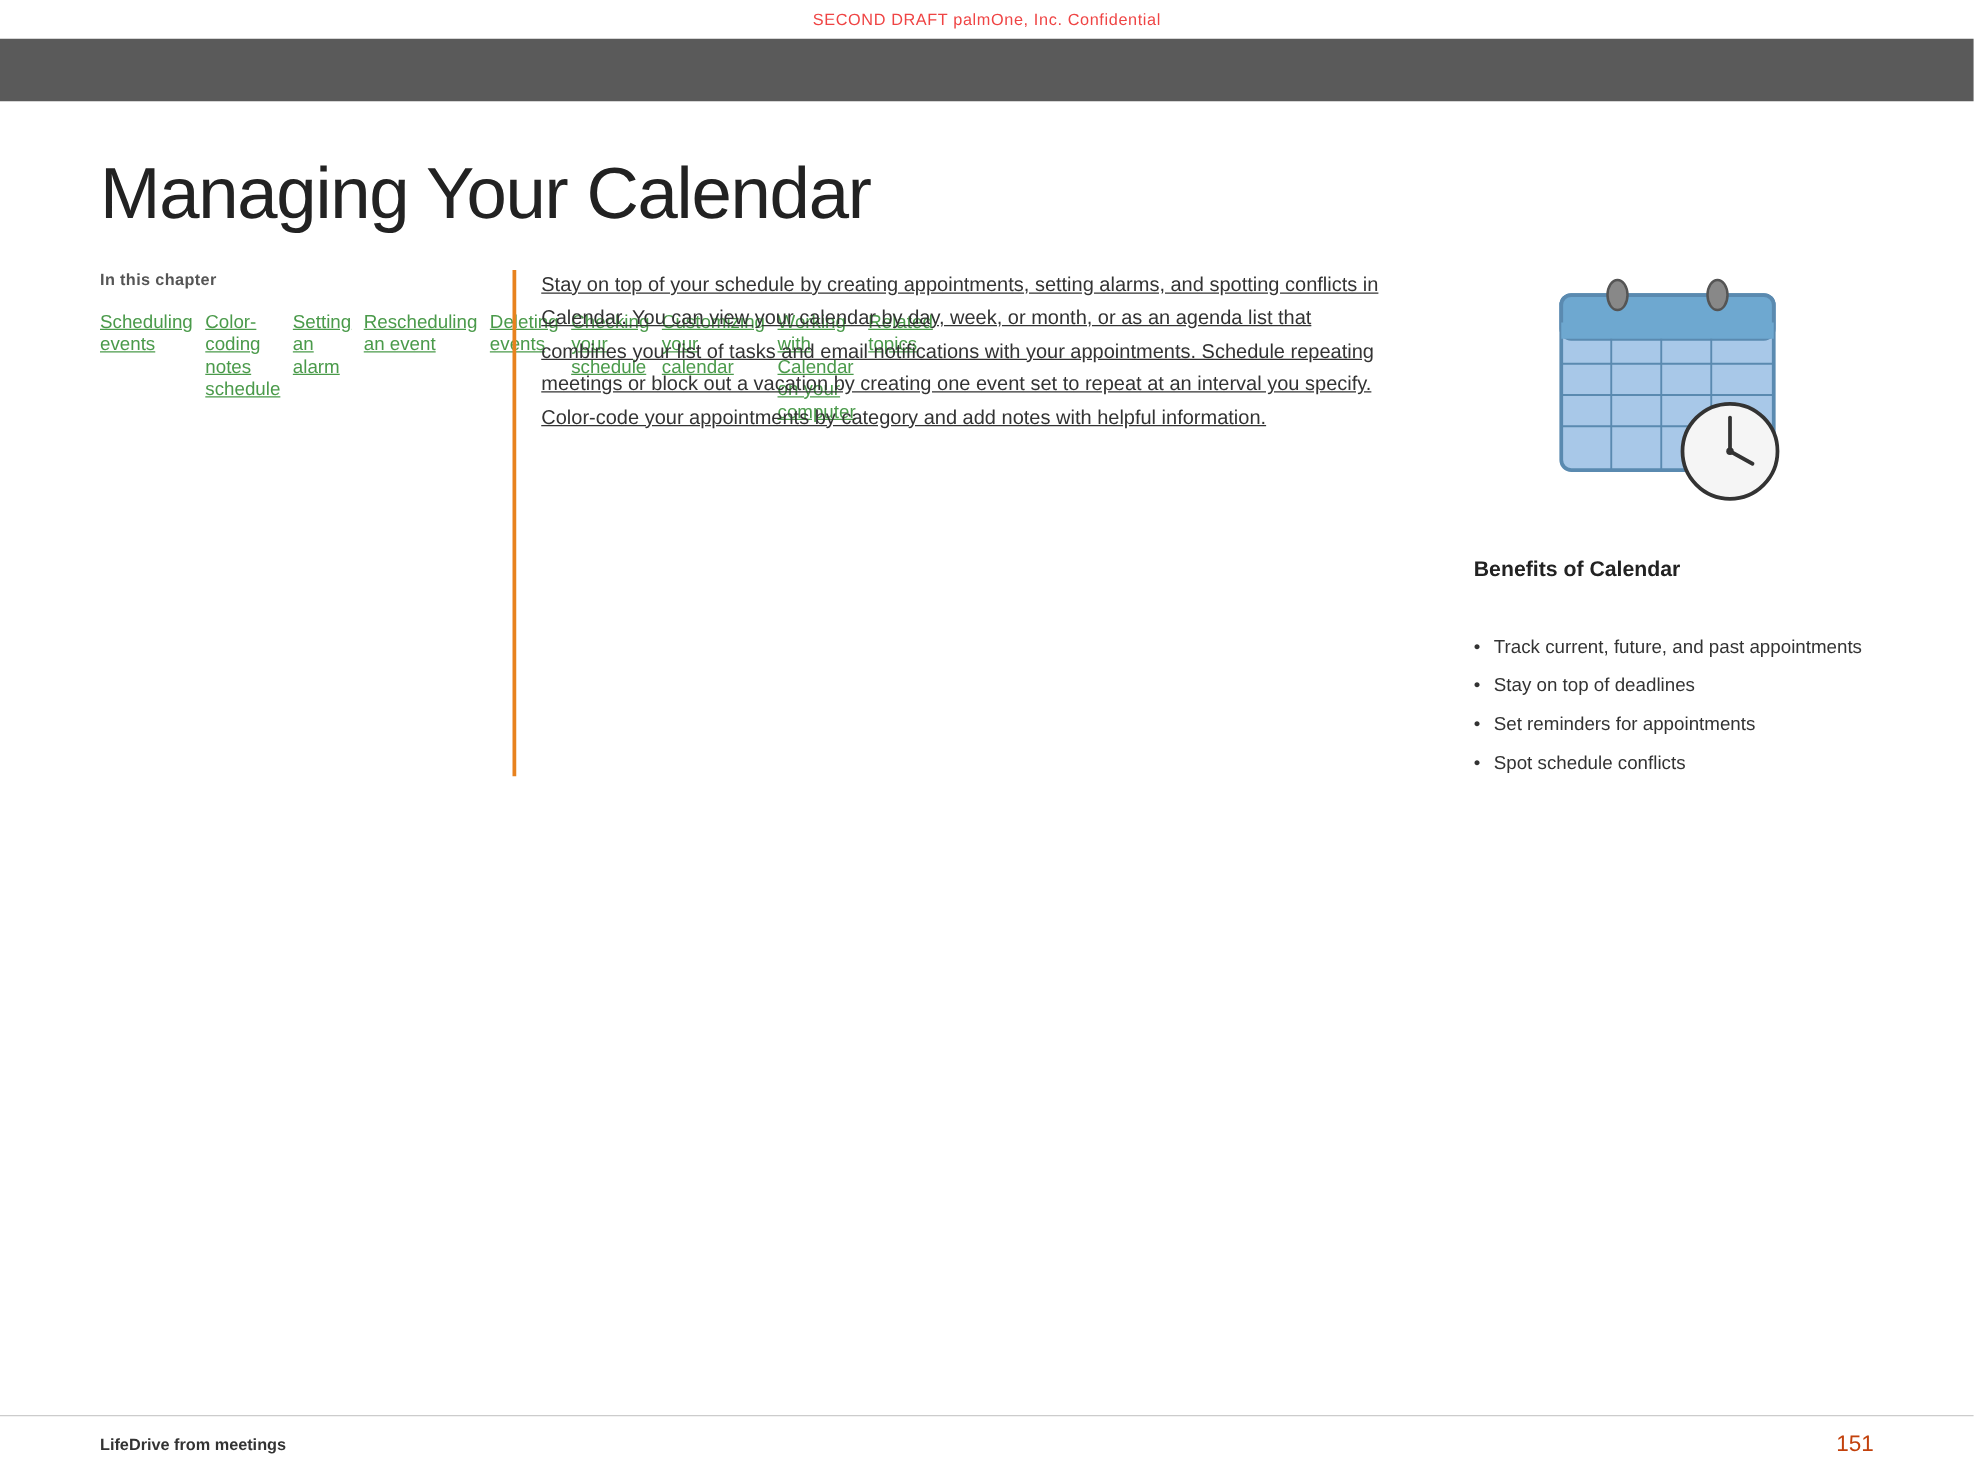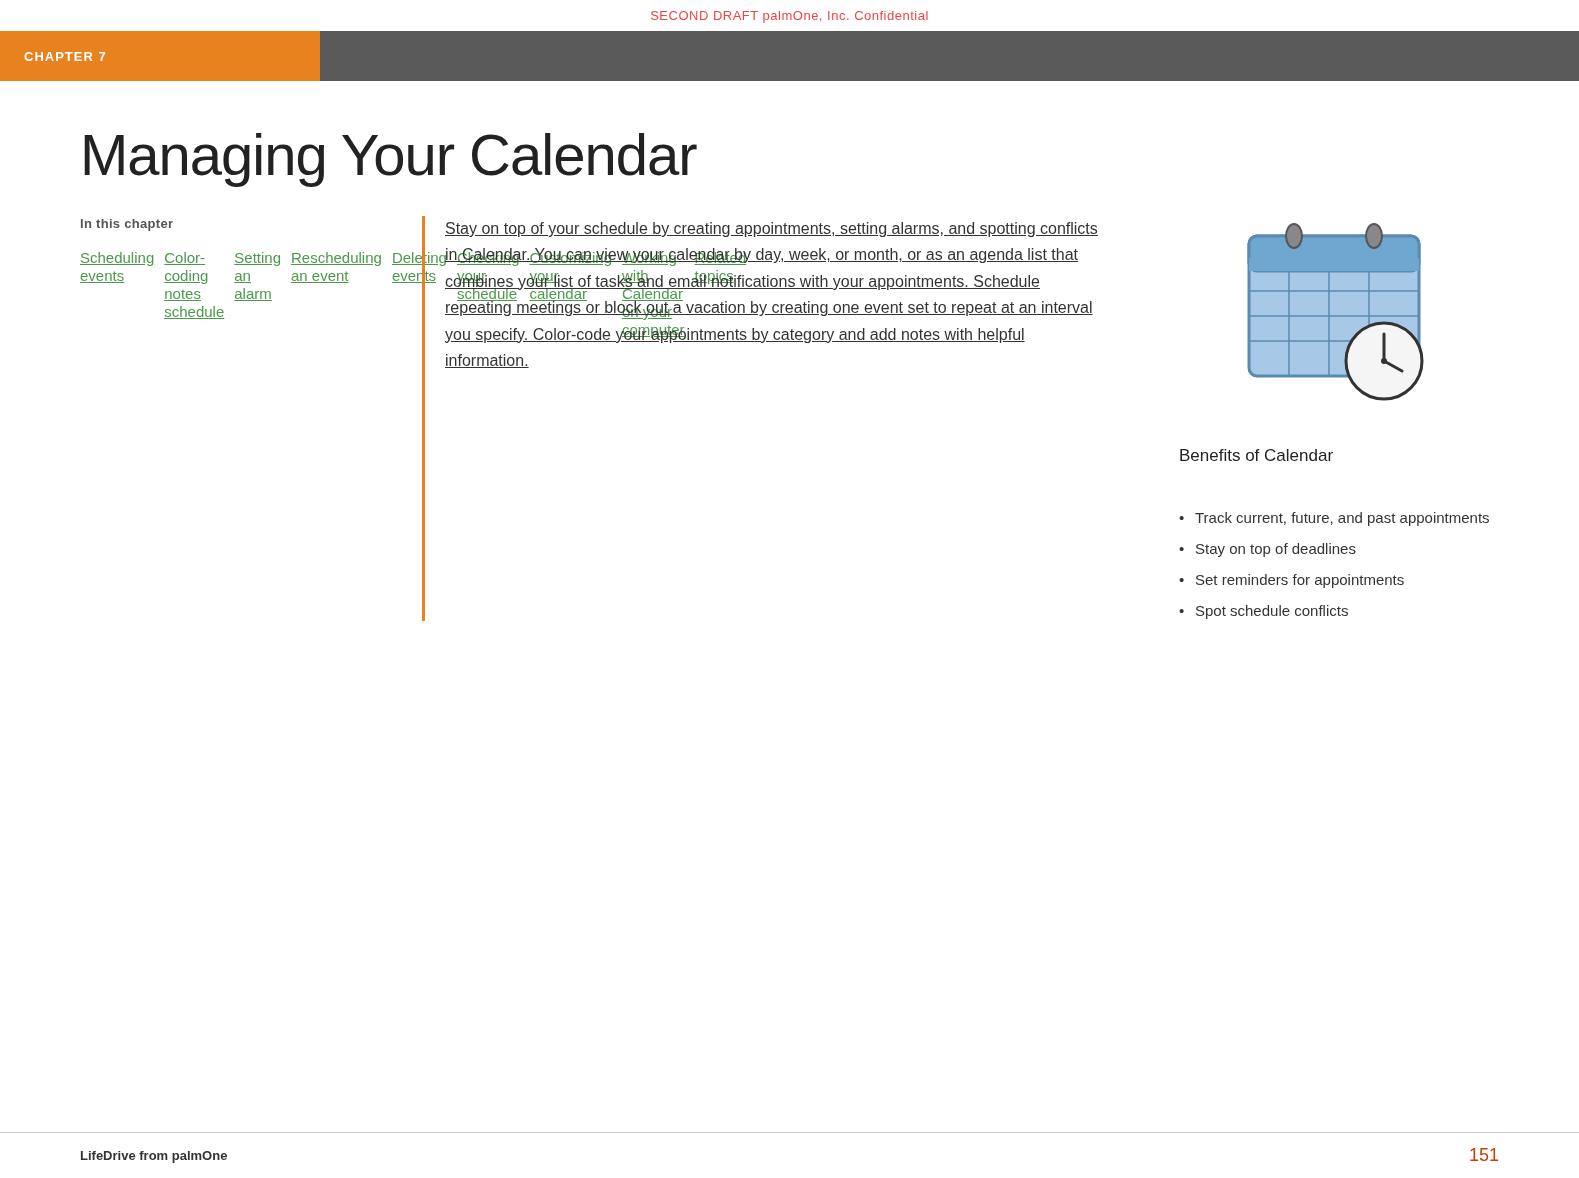--- a/index.html
+++ b/index.html
@@ -65,21 +65,21 @@
       font-size: 58px;
       font-weight: 300;
       color: #222;
       margin-bottom: 28px;
       letter-spacing: -1px;
     }
 
     
     .content-columns {
       display: flex;
-      gap: 12px;
+      gap: 0;
     }
 
     
     .left-column {
       width: 320px;
       min-width: 320px;
       padding-right: 30px;
     }
 
     .in-this-chapter-label {
@@ -133,21 +133,21 @@
       margin: 0 auto 30px auto;
       display: block;
     }
 
     .benefits-section {
       margin-top: 10px;
     }
 
     .benefits-title {
       font-size: 17px;
-      font-weight: normal;
+      font-weight: bold;
       color: #222;
       margin-bottom: 14px;
     }
 
     .benefits-list {
       list-style: none;
       display: flex;
       flex-direction: column;
       gap: 10px;
       margin-top: 41px;
@@ -193,23 +193,20 @@
     }
   </style>
 </head>
 <body>
 
 <div class="watermark-bar">
   <span>SECOND DRAFT palmOne, Inc.  Confidential</span>
 </div>
 
 <div class="chapter-bar">
-  <div class="chapter-label-box">
-    <span class="chapter-label">CHAPTER 7</span>
-  </div>
   <div class="chapter-bar-right"></div>
 </div>
 
 <div class="main-content">
 
   <h1 class="page-title">Managing Your Calendar</h1>
 
   <div class="content-columns">
 
     <div class="left-column">
@@ -292,15 +289,15 @@
             <span>Spot schedule conflicts</span>
           </li>
         </ul>
       </div>
     </div>
 
   </div>
 </div>
 
 <div class="footer">
-  <span class="footer-brand">LifeDrive from palmOne</span>
+  <span class="footer-brand">LifeDrive from meetings</span>
   <span class="footer-page">151</span>
 </div>
 
 </body></html>

